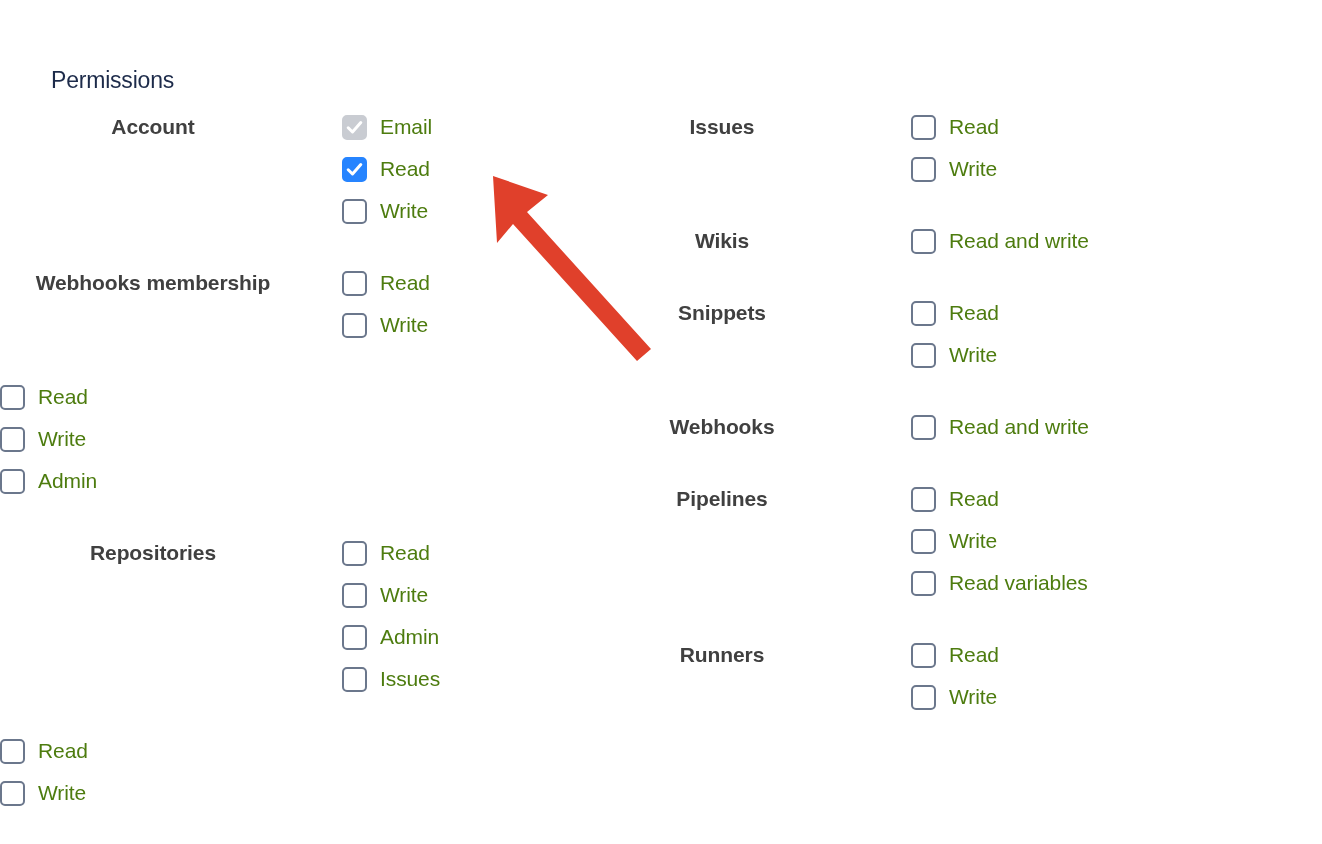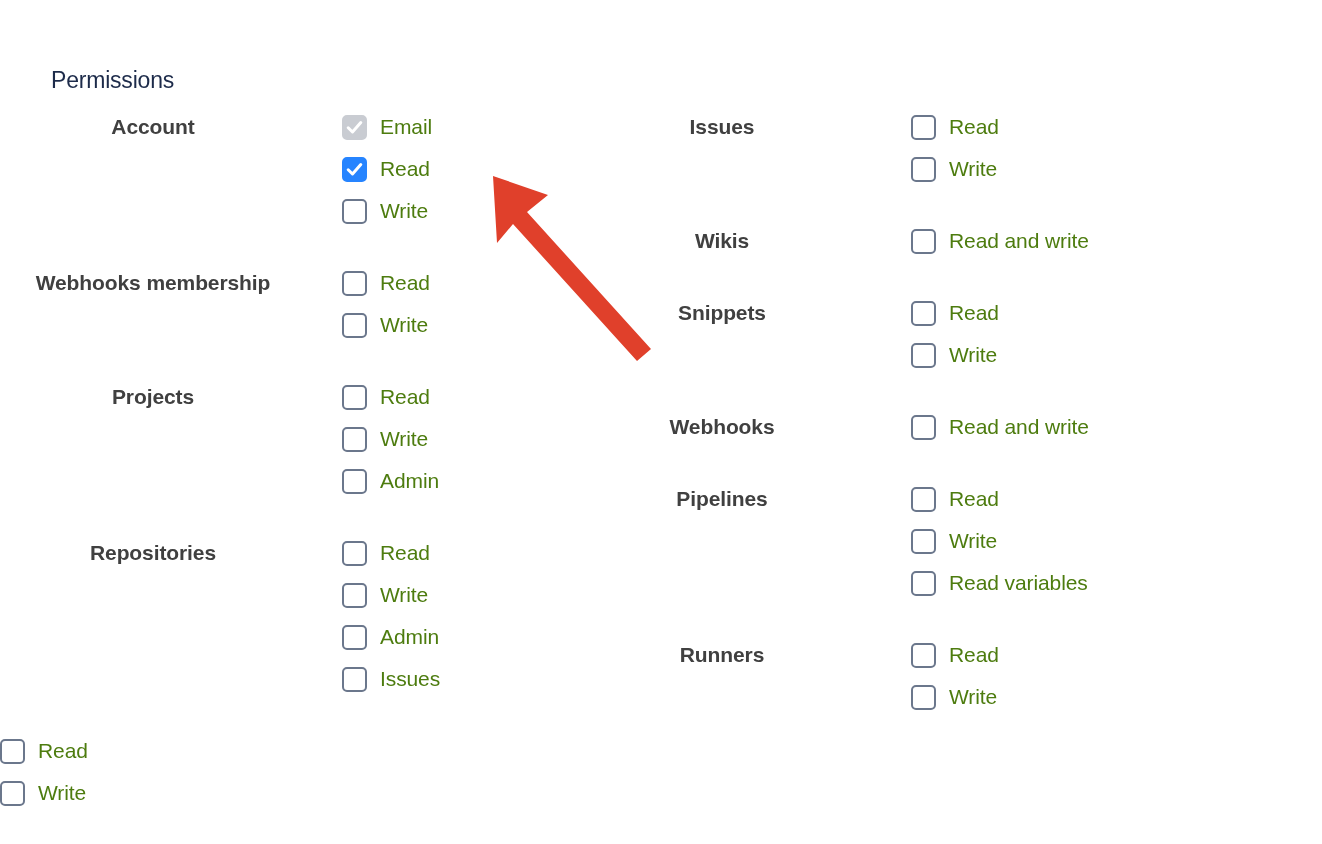--- a/index.html
+++ b/index.html
@@ -161,21 +161,20 @@
           <span class="cbox" role="checkbox" aria-checked="false"></span>
           <span class="option-label">Read</span>
         </label>
         <label class="option-row">
           <span class="cbox" role="checkbox" aria-checked="false"></span>
           <span class="option-label">Write</span>
         </label>
       </div>
     </div>
     <div class="perm-group">
-      <div class="group-label">Projects</div>
       <div class="options">
         <label class="option-row">
           <span class="cbox" role="checkbox" aria-checked="false"></span>
           <span class="option-label">Read</span>
         </label>
         <label class="option-row">
           <span class="cbox" role="checkbox" aria-checked="false"></span>
           <span class="option-label">Write</span>
         </label>
         <label class="option-row">

